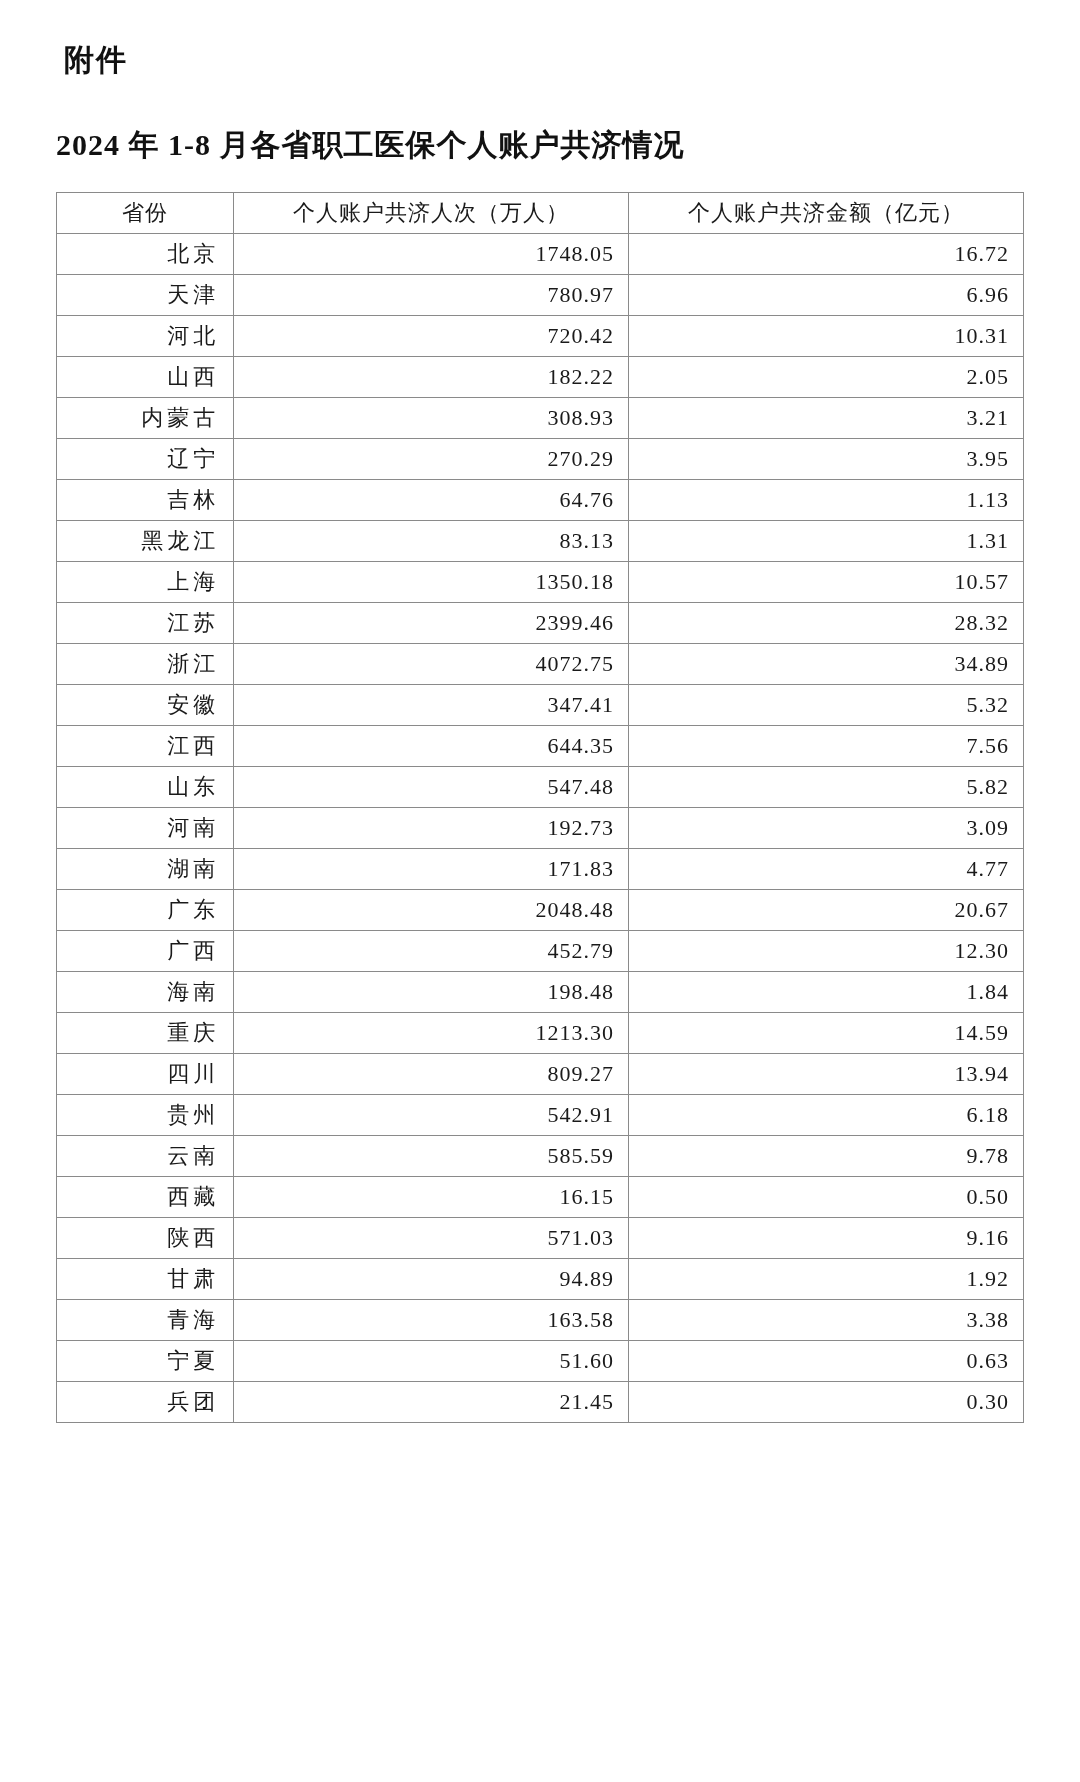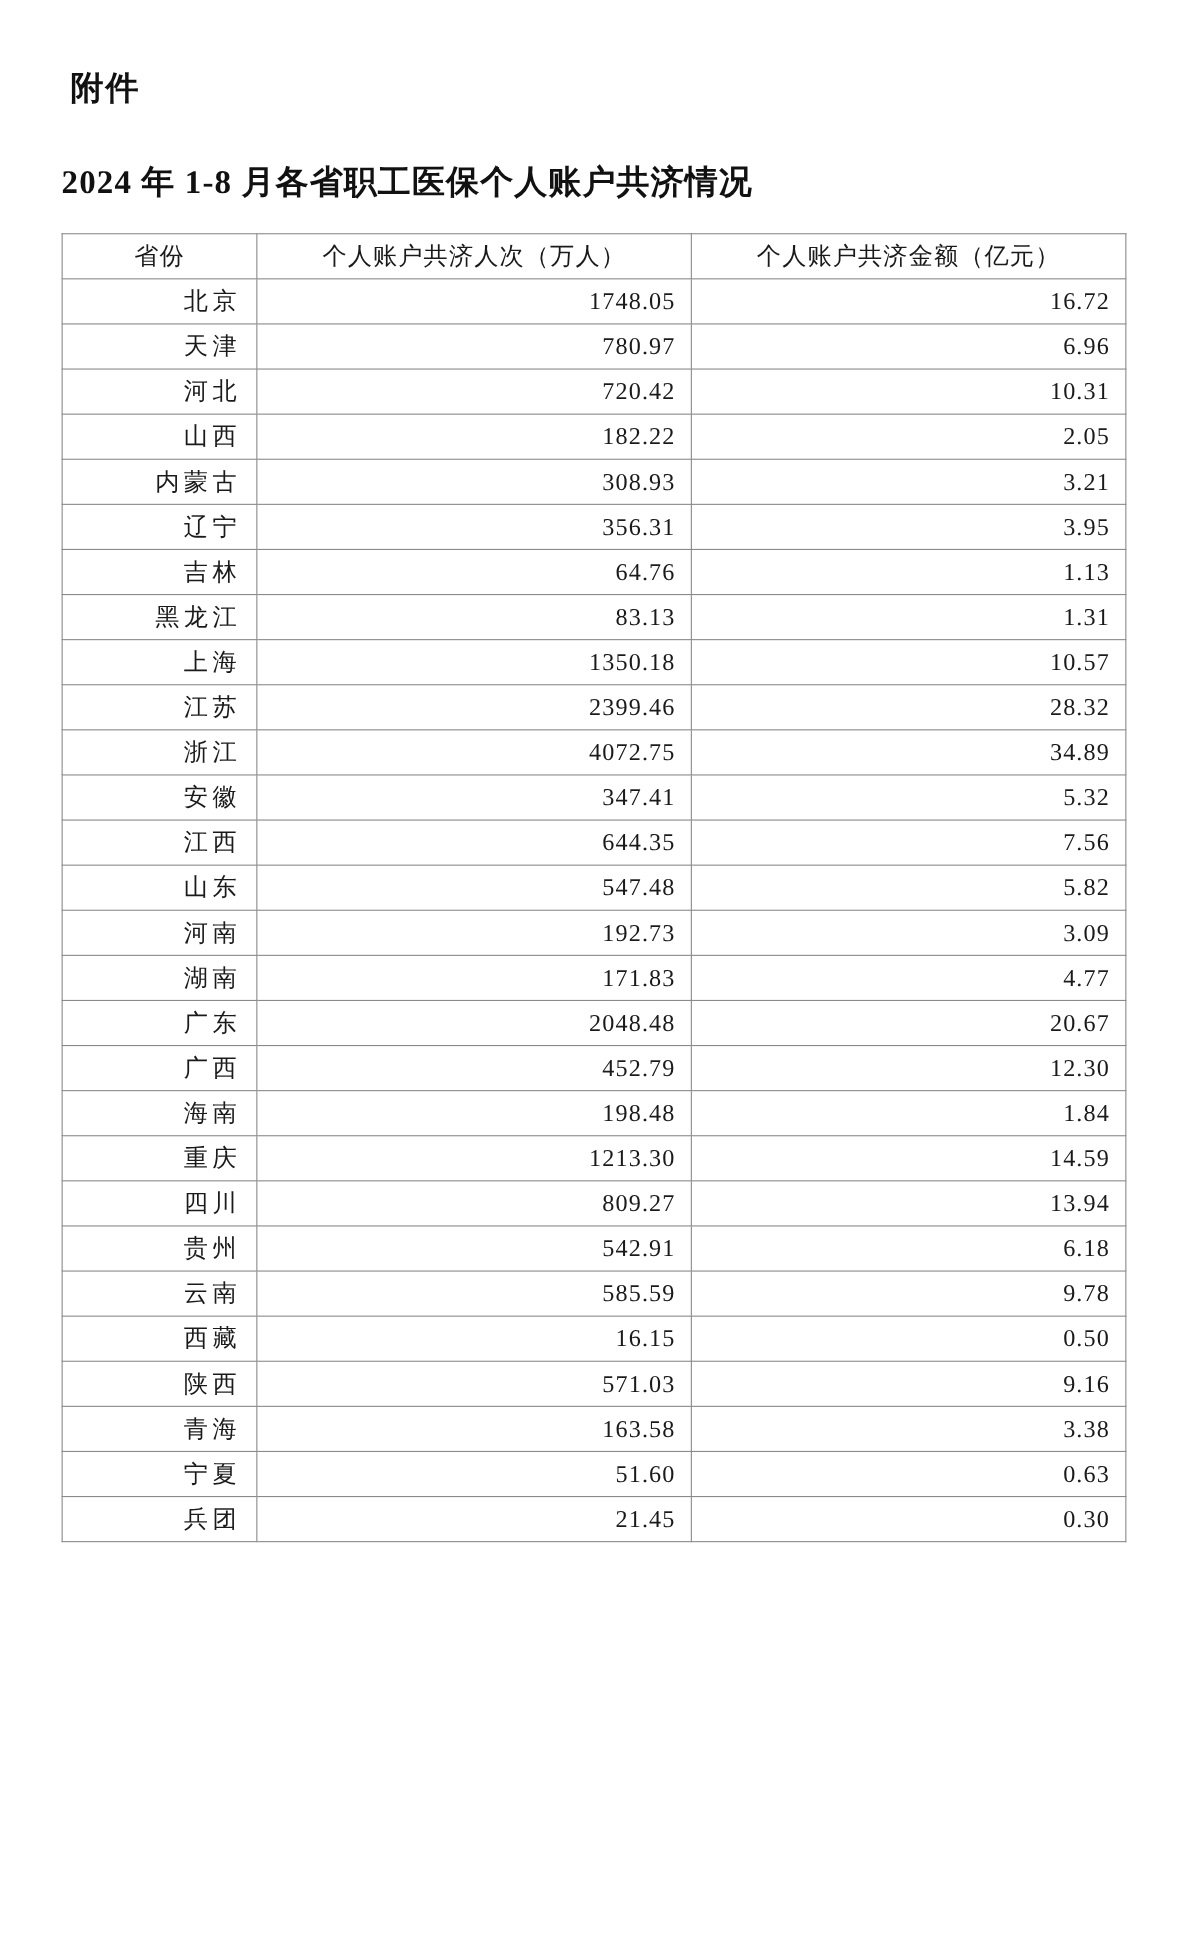--- a/index.html
+++ b/index.html
@@ -10,21 +10,21 @@
   body {
     width: 1080px;
     min-height: 1782px;
     font-family: "Liberation Serif", "DejaVu Serif", serif;
     color: #1a1a1a;
     -webkit-font-smoothing: antialiased;
   }
   .page {
     width: 1080px;
     box-sizing: border-box;
-    padding: 52px 56px 20px 56px;
+    padding: 32px 56px 20px 56px;
   }
   .attachment-label {
     font-family: "Liberation Sans", "DejaVu Sans", sans-serif;
     font-size: 30px;
     font-weight: 700;
     letter-spacing: 2px;
     margin: 8px 0 0 8px;
     color: #111;
   }
   .doc-title {
@@ -118,21 +118,21 @@
           <td class="numeric">182.22</td>
           <td class="numeric">2.05</td>
         </tr>
         <tr>
           <td class="province">内蒙古</td>
           <td class="numeric">308.93</td>
           <td class="numeric">3.21</td>
         </tr>
         <tr>
           <td class="province">辽宁</td>
-          <td class="numeric">356.31</td>
+          <td class="numeric">270.29</td>
           <td class="numeric">3.95</td>
         </tr>
         <tr>
           <td class="province">吉林</td>
           <td class="numeric">64.76</td>
           <td class="numeric">1.13</td>
         </tr>
         <tr>
           <td class="province">黑龙江</td>
           <td class="numeric">83.13</td>
@@ -217,20 +217,25 @@
           <td class="province">西藏</td>
           <td class="numeric">16.15</td>
           <td class="numeric">0.50</td>
         </tr>
         <tr>
           <td class="province">陕西</td>
           <td class="numeric">571.03</td>
           <td class="numeric">9.16</td>
         </tr>
         <tr>
+          <td class="province">甘肃</td>
+          <td class="numeric">94.89</td>
+          <td class="numeric">1.92</td>
+        </tr>
+        <tr>
           <td class="province">青海</td>
           <td class="numeric">163.58</td>
           <td class="numeric">3.38</td>
         </tr>
         <tr>
           <td class="province">宁夏</td>
           <td class="numeric">51.60</td>
           <td class="numeric">0.63</td>
         </tr>
         <tr>

